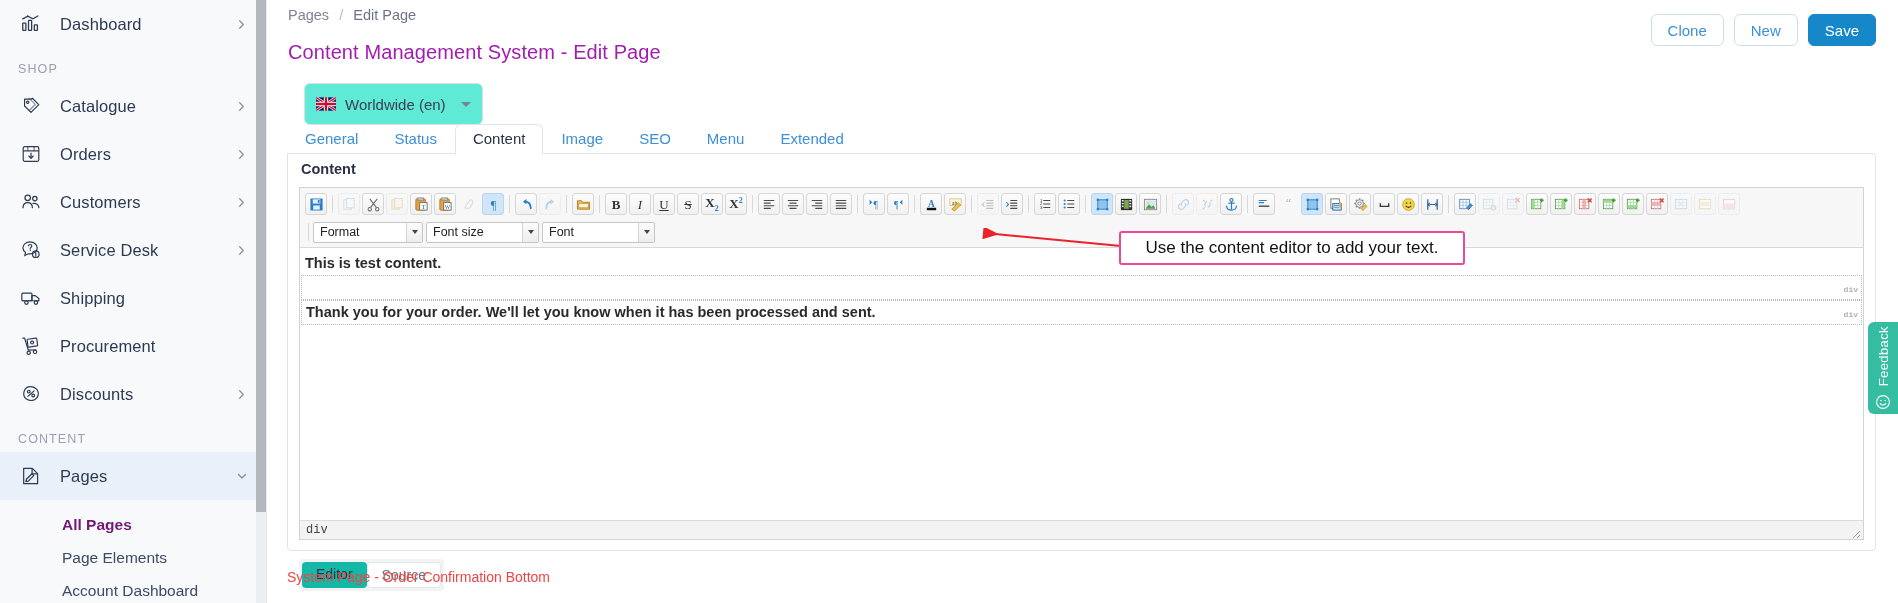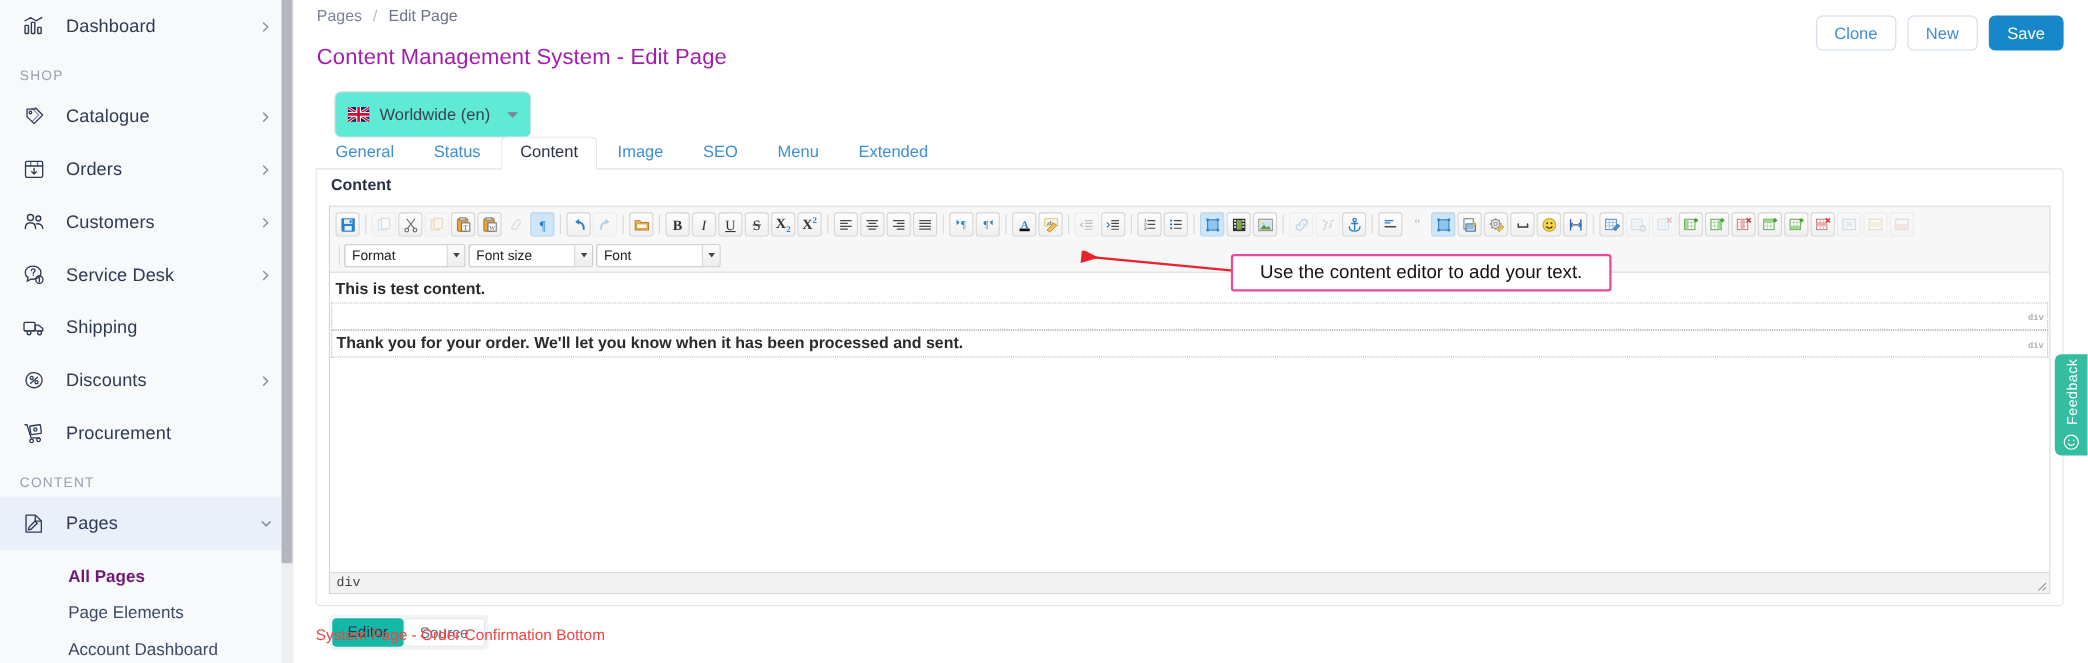--- a/index.html
+++ b/index.html
@@ -338,46 +338,46 @@
           <circle cx="17.4" cy="17" r="1.9"></circle>
           <path d="M2 15 H5.1 M8.9 15 H13 M19.3 15 H20.6"></path>
         </svg>
       </span>
       <span class="nav-label">Shipping</span>
     </div>
 
     <div class="nav-item">
       <span class="nav-ico">
         <svg width="22" height="22" viewBox="0 0 24 24" fill="none" stroke="#2e3a52" stroke-width="1.3">
-          <path d="M4.5 9.2 C5.4 6 8.3 4 11.6 4 C16 4 19.6 7 20 10.8 C20.4 14.6 17.4 18.4 13.4 19 C9 19.6 5 17.2 4.2 13.4 C4 12 4.1 10.6 4.5 9.2 Z" stroke-linejoin="round"></path>
-          <circle cx="9.6" cy="9.4" r="1.5"></circle>
-          <circle cx="14.4" cy="13.6" r="1.5"></circle>
-          <path d="M15.4 8.6 L8.6 14.6" stroke-linecap="round"></path>
-        </svg>
-      </span>
-      <span class="nav-label">Discounts</span>
-      <span class="nav-chev">
-        <svg width="11" height="11" viewBox="0 0 12 12" fill="none" stroke="#8d93a3" stroke-width="1.5">
-            <path d="M4 2 L8 6 L4 10" stroke-linecap="round" stroke-linejoin="round"></path>
-          </svg>
-      </span>
-    </div>
-
-    <div class="nav-item">
-      <span class="nav-ico">
-        <svg width="22" height="22" viewBox="0 0 24 24" fill="none" stroke="#2e3a52" stroke-width="1.3">
           <path d="M3 3.4 L5 3.4 L9 16.4" stroke-linecap="round" stroke-linejoin="round"></path>
           <rect x="8.2" y="4" width="10.6" height="8.6" rx=".8" transform="rotate(-8 13.5 8.3)"></rect>
           <circle cx="13.2" cy="8.2" r="1.6"></circle>
           <path d="M9.5 17.6 a1.8 1.8 0 1 0 .01 0"></path>
           <path d="M16.4 16.6 a1.8 1.8 0 1 0 .01 0"></path>
           <path d="M9 16.4 H17.8"></path>
         </svg>
       </span>
       <span class="nav-label">Procurement</span>
+    </div>
+
+    <div class="nav-item">
+      <span class="nav-ico">
+        <svg width="22" height="22" viewBox="0 0 24 24" fill="none" stroke="#2e3a52" stroke-width="1.3">
+          <path d="M4.5 9.2 C5.4 6 8.3 4 11.6 4 C16 4 19.6 7 20 10.8 C20.4 14.6 17.4 18.4 13.4 19 C9 19.6 5 17.2 4.2 13.4 C4 12 4.1 10.6 4.5 9.2 Z" stroke-linejoin="round"></path>
+          <circle cx="9.6" cy="9.4" r="1.5"></circle>
+          <circle cx="14.4" cy="13.6" r="1.5"></circle>
+          <path d="M15.4 8.6 L8.6 14.6" stroke-linecap="round"></path>
+        </svg>
+      </span>
+      <span class="nav-label">Discounts</span>
+      <span class="nav-chev">
+        <svg width="11" height="11" viewBox="0 0 12 12" fill="none" stroke="#8d93a3" stroke-width="1.5">
+            <path d="M4 2 L8 6 L4 10" stroke-linecap="round" stroke-linejoin="round"></path>
+          </svg>
+      </span>
     </div>
 
     <div class="nav-section">CONTENT</div>
 
     <div class="nav-item active">
       <span class="nav-ico">
         <svg width="22" height="22" viewBox="0 0 24 24" fill="none" stroke="#2e3a52" stroke-width="1.3">
           <path d="M4 3.6 H13.4 L19.2 9.4 V20.4 H4 Z" stroke-linejoin="round"></path>
           <path d="M13.2 3.8 V9.6 H19"></path>
           <path d="M15 11.6 L9 17.6 L6.3 18.2 L7 15.5 L13 9.5 Z" stroke-linejoin="round"></path>

